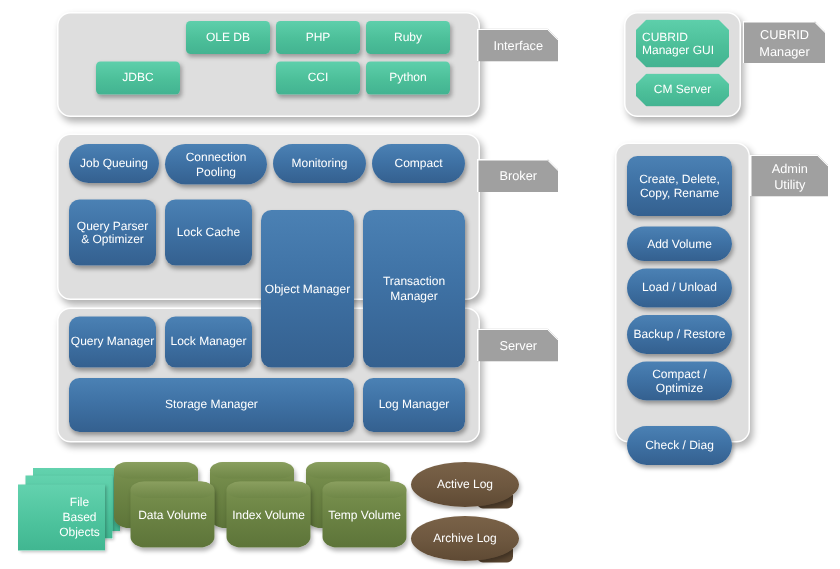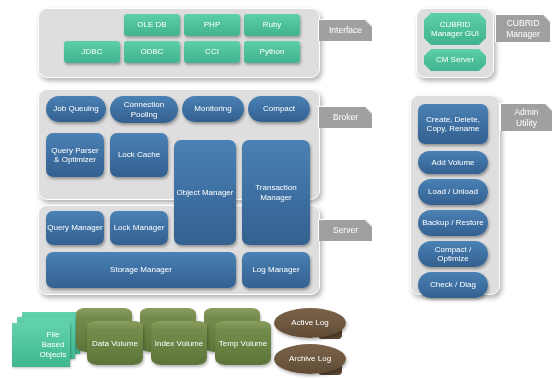--- a/index.html
+++ b/index.html
@@ -59,21 +59,21 @@
     clip-path: polygon(0 0, 100% 0, 100% 100%);
   }
 
   
   .teal {
     position: absolute;
     background: linear-gradient(to bottom, #5ecfab 0%, #4cbf99 55%, #43b391 100%);
     border-radius: 3px;
     font-size: 8px;
     line-height: 9.5px;
-    text-align: center;
+    text-align: left;
     display: flex;
     align-items: center;
     justify-content: center;
     box-sizing: border-box;
     box-shadow: 1px 2px 3px rgba(0,0,0,0.30);
     color:#ffffff;
   }
   .teal-oct {
     border-radius: 0;
     clip-path: polygon(7px 0, calc(100% - 7px) 0, 100% 7px, 100% calc(100% - 7px),
@@ -155,21 +155,20 @@
 
 <div class="stage">
 
   <div class="panel" style="left:38px; top:8px; width:282px; height:70px;"></div>
 
   <div class="teal" style="left:124px; top:14px; width:56px; height:22px;">OLE DB</div>
   <div class="teal" style="left:184px; top:14px; width:56px; height:22px;">PHP</div>
   <div class="teal" style="left:244px; top:14px; width:56px; height:22px;">Ruby</div>
 
   <div class="teal" style="left:64px; top:41px; width:56px; height:22px;">JDBC</div>
-  <div class="teal" style="left:124px; top:41px; width:56px; height:22px;">ODBC</div>
   <div class="teal" style="left:184px; top:41px; width:56px; height:22px;">CCI</div>
   <div class="teal" style="left:244px; top:41px; width:56px; height:22px;">Python</div>
 
   <div class="tab" style="left:318px; top:19px; width:54px; height:22px;">Interface</div>
 
   <div class="panel" style="left:416px; top:8px; width:78px; height:70px;"></div>
 
   <div class="teal teal-oct" style="left:424px; top:13px; width:62px; height:32px; padding:0 4px;">CUBRID Manager GUI</div>
   <div class="teal teal-oct" style="left:424px; top:49px; width:62px; height:22px;">CM Server</div>
 
@@ -201,21 +200,21 @@
   <div class="blue soft" style="left:174px; top:140px; width:62px; height:105px;">Object Manager</div>
   <div class="blue soft" style="left:242px; top:140px; width:68px; height:105px;">Transaction Manager</div>
 
   <div class="panel" style="left:410px; top:95px; width:90px; height:200px;"></div>
 
   <div class="blue soft" style="left:418px; top:104px; width:70px; height:40px; padding:0 4px;">Create, Delete, Copy, Rename</div>
   <div class="blue pill" style="left:418px; top:151px; width:70px; height:23px;">Add Volume</div>
   <div class="blue pill" style="left:418px; top:179px; width:70px; height:26px;">Load / Unload</div>
   <div class="blue pill" style="left:418px; top:210px; width:70px; height:26px;">Backup / Restore</div>
   <div class="blue pill" style="left:418px; top:241px; width:70px; height:26px;">Compact / Optimize</div>
-  <div class="blue pill" style="left:418px; top:272px; width:70px; height:26px;text-align:center;">Check / Diag</div>
+  <div class="blue pill" style="left:418px; top:284px; width:70px; height:26px;text-align:center;">Check / Diag</div>
 
   <div class="tab" style="left:500px; top:103px; width:52px; height:28px; white-space:pre-line;">Admin
 Utility</div>
 
   <div class="filestack" style="left:12px; top:312px; width:72px; height:56px;">
     <div class="filecard" style="left:10px; top:0; width:58px; height:42px;"></div>
     <div class="filecard" style="left:5px; top:5px; width:58px; height:42px;"></div>
     <div class="filecard front" style="left:0px; top:11px; width:58px; height:44px;">File Based Objects</div>
   </div>
 

